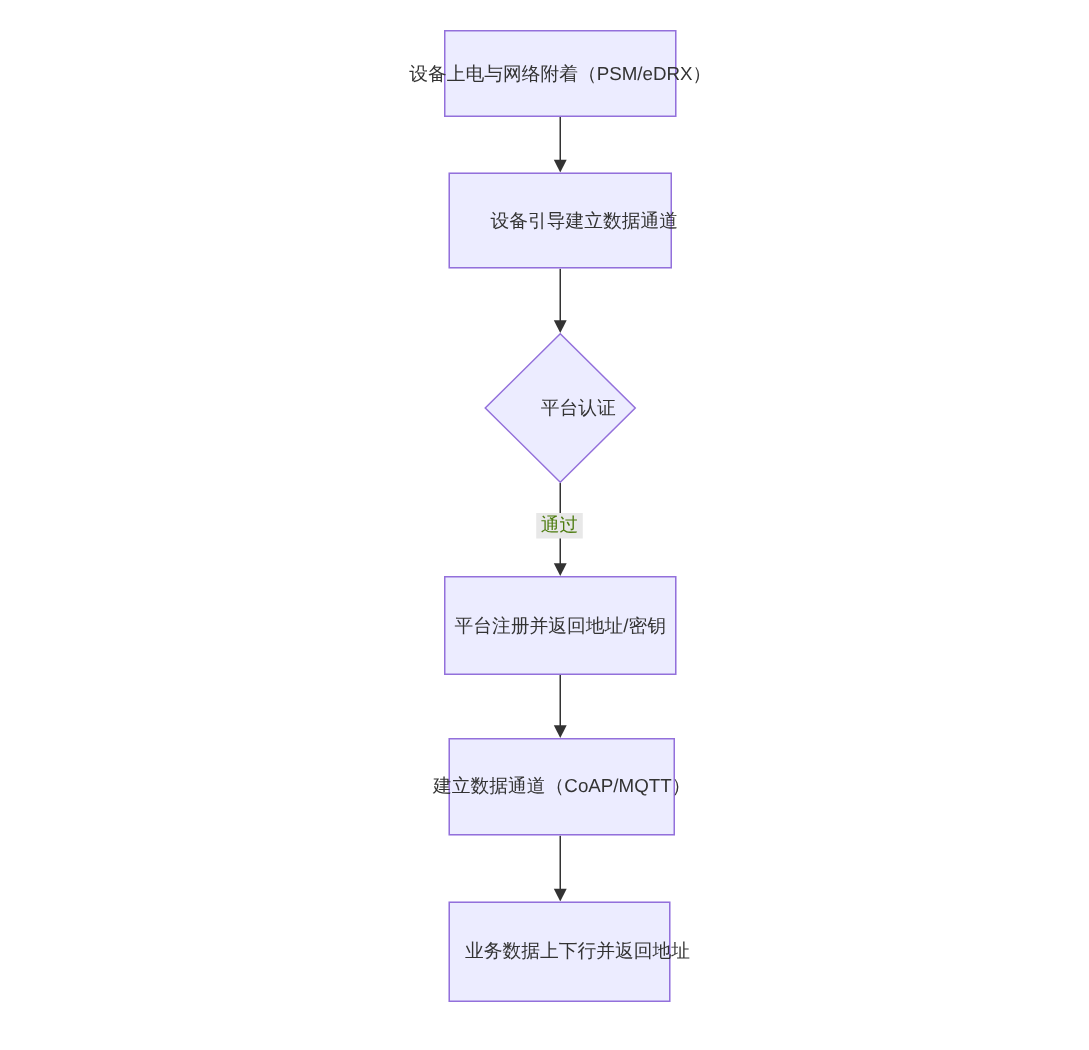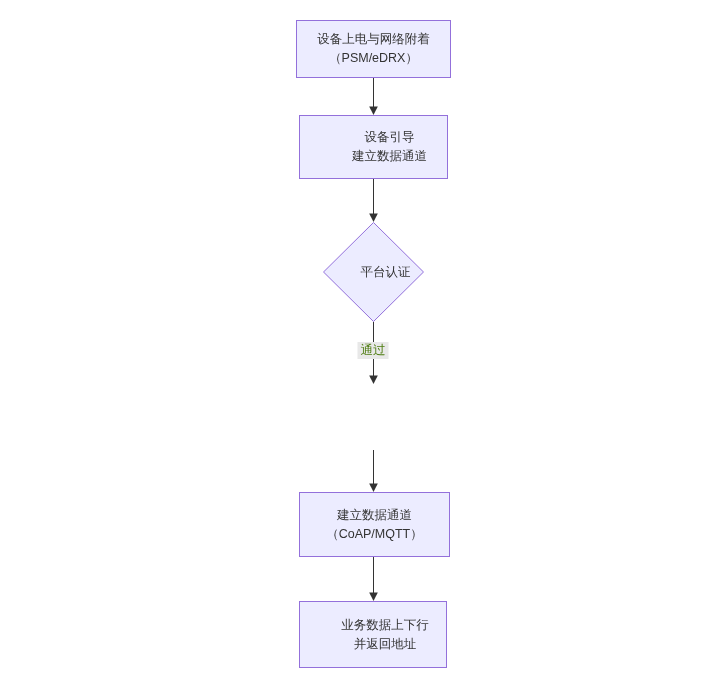--- a/index.html
+++ b/index.html
@@ -30,21 +30,21 @@
   .arrowhead {
     fill: #333333;
     stroke: none;
   }
   .node {
     position: absolute;
     box-sizing: border-box;
     background: #ECECFF;
     border: 1px solid #9370DB;
     display: flex;
-    flex-direction: column;
+    flex-direction: row;
     align-items: center;
     justify-content: center;
     text-align: center;
     font-size: 12.5px;
     line-height: 19px;
   }
   .node .node-line {
     white-space: nowrap;
   }
   .diamond-wrap {
@@ -131,20 +131,24 @@
 
   <div class="diamond-wrap">
     <svg width="101" height="100" viewBox="0 0 101 100" xmlns="http://www.w3.org/2000/svg">
       <polygon class="diamond-shape" points="50.5,0.5 100.5,50 50.5,99.5 0.5,50"></polygon>
     </svg>
     <div class="diamond-text">平台认证</div>
   </div>
 
   <div class="edge-label">通过</div>
 
+  <div class="node n3">
+    <div class="node-line">平台注册</div>
+    <div class="node-line">并返回地址/密钥</div>
+  </div>
 
   <div class="node n4">
     <div class="node-line">建立数据通道</div>
     <div class="node-line">（CoAP/MQTT）</div>
   </div>
 
   <div class="node n5">
     <div class="node-line">业务数据上下行</div>
     <div class="node-line">并返回地址</div>
   </div>

